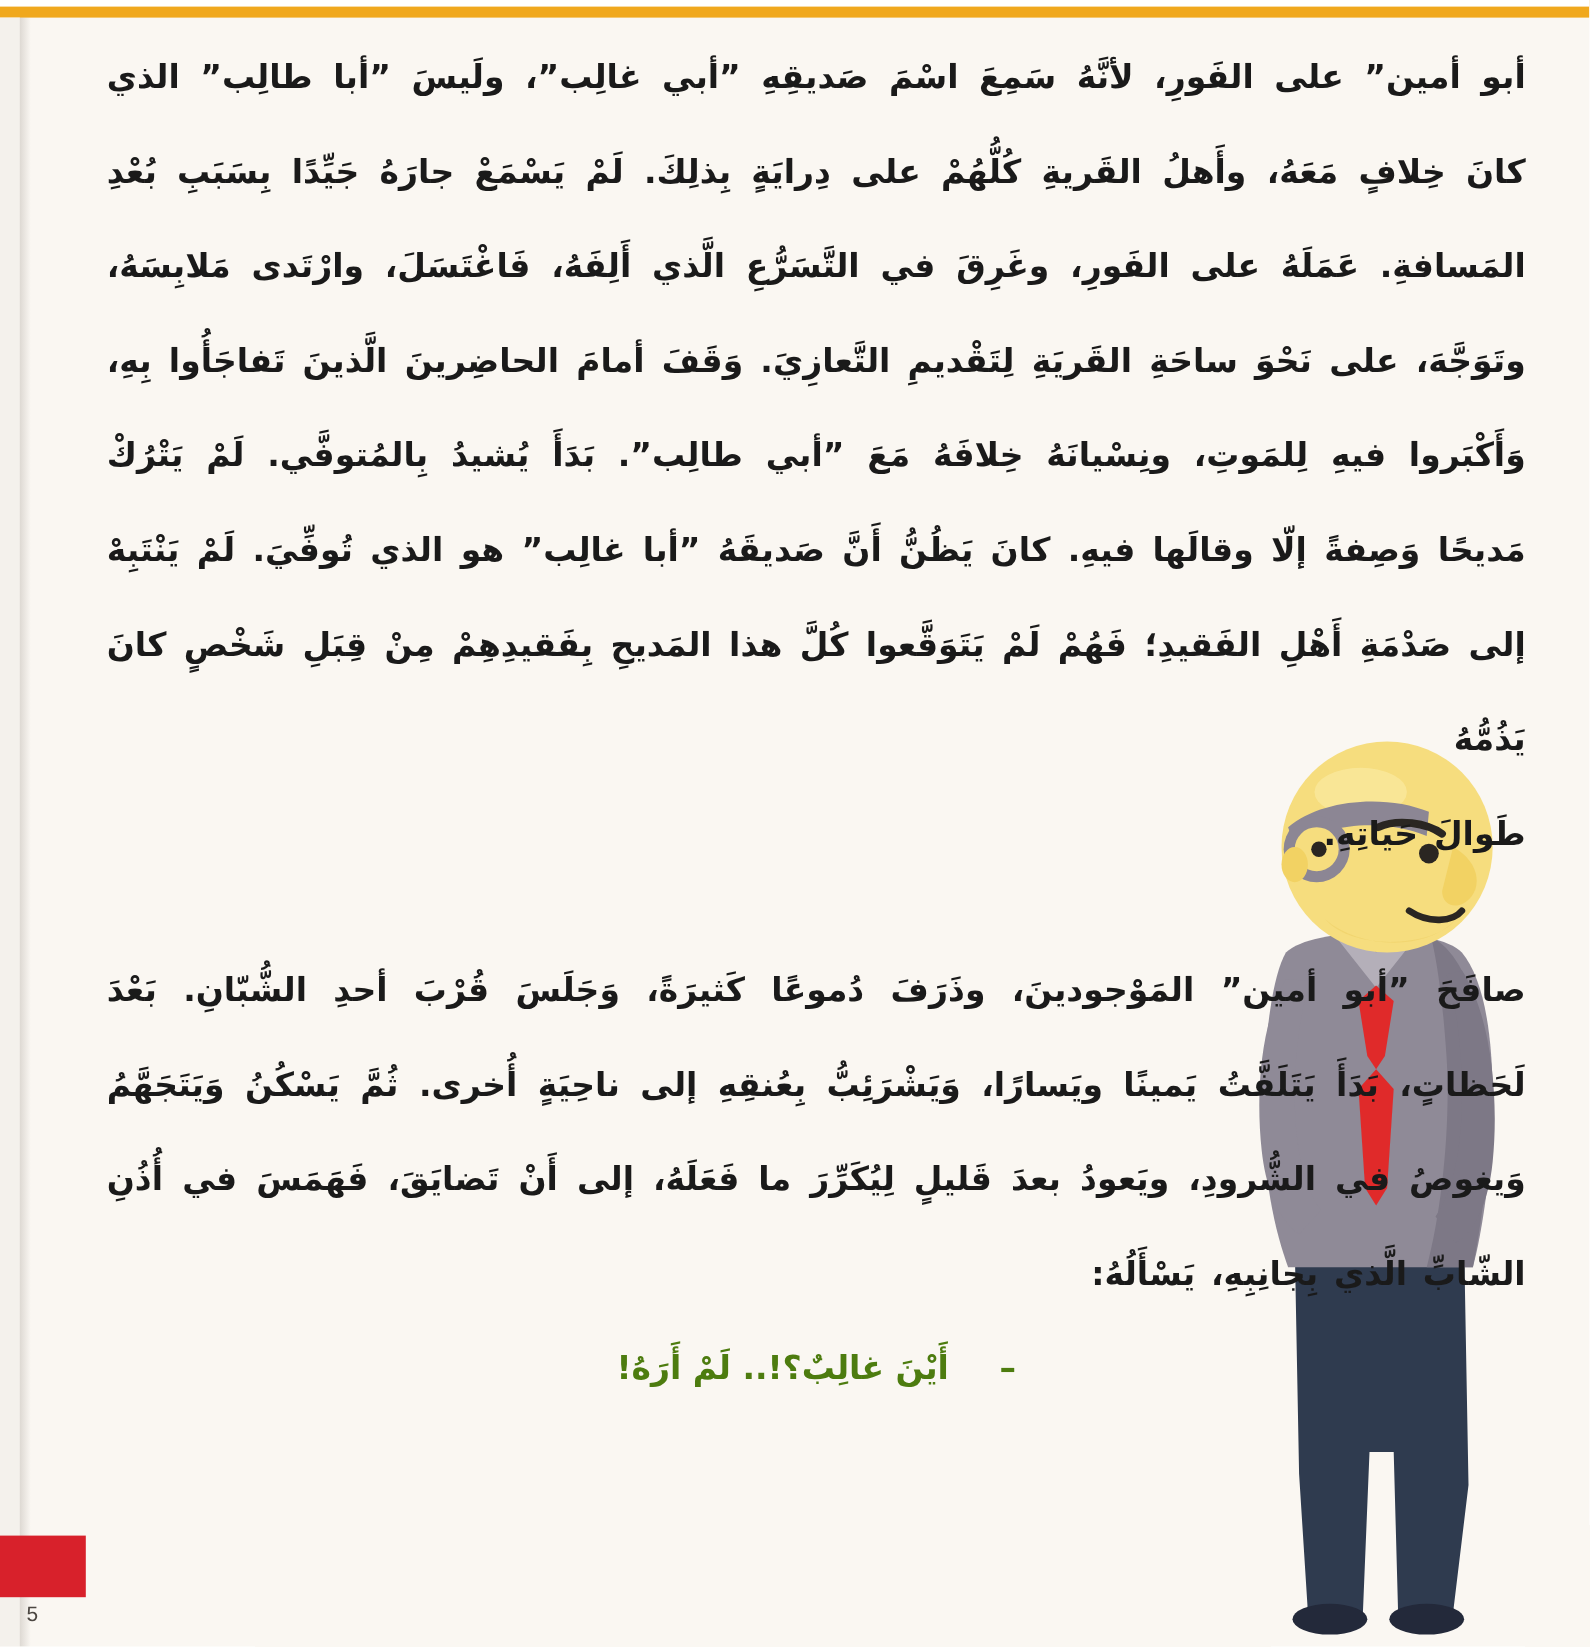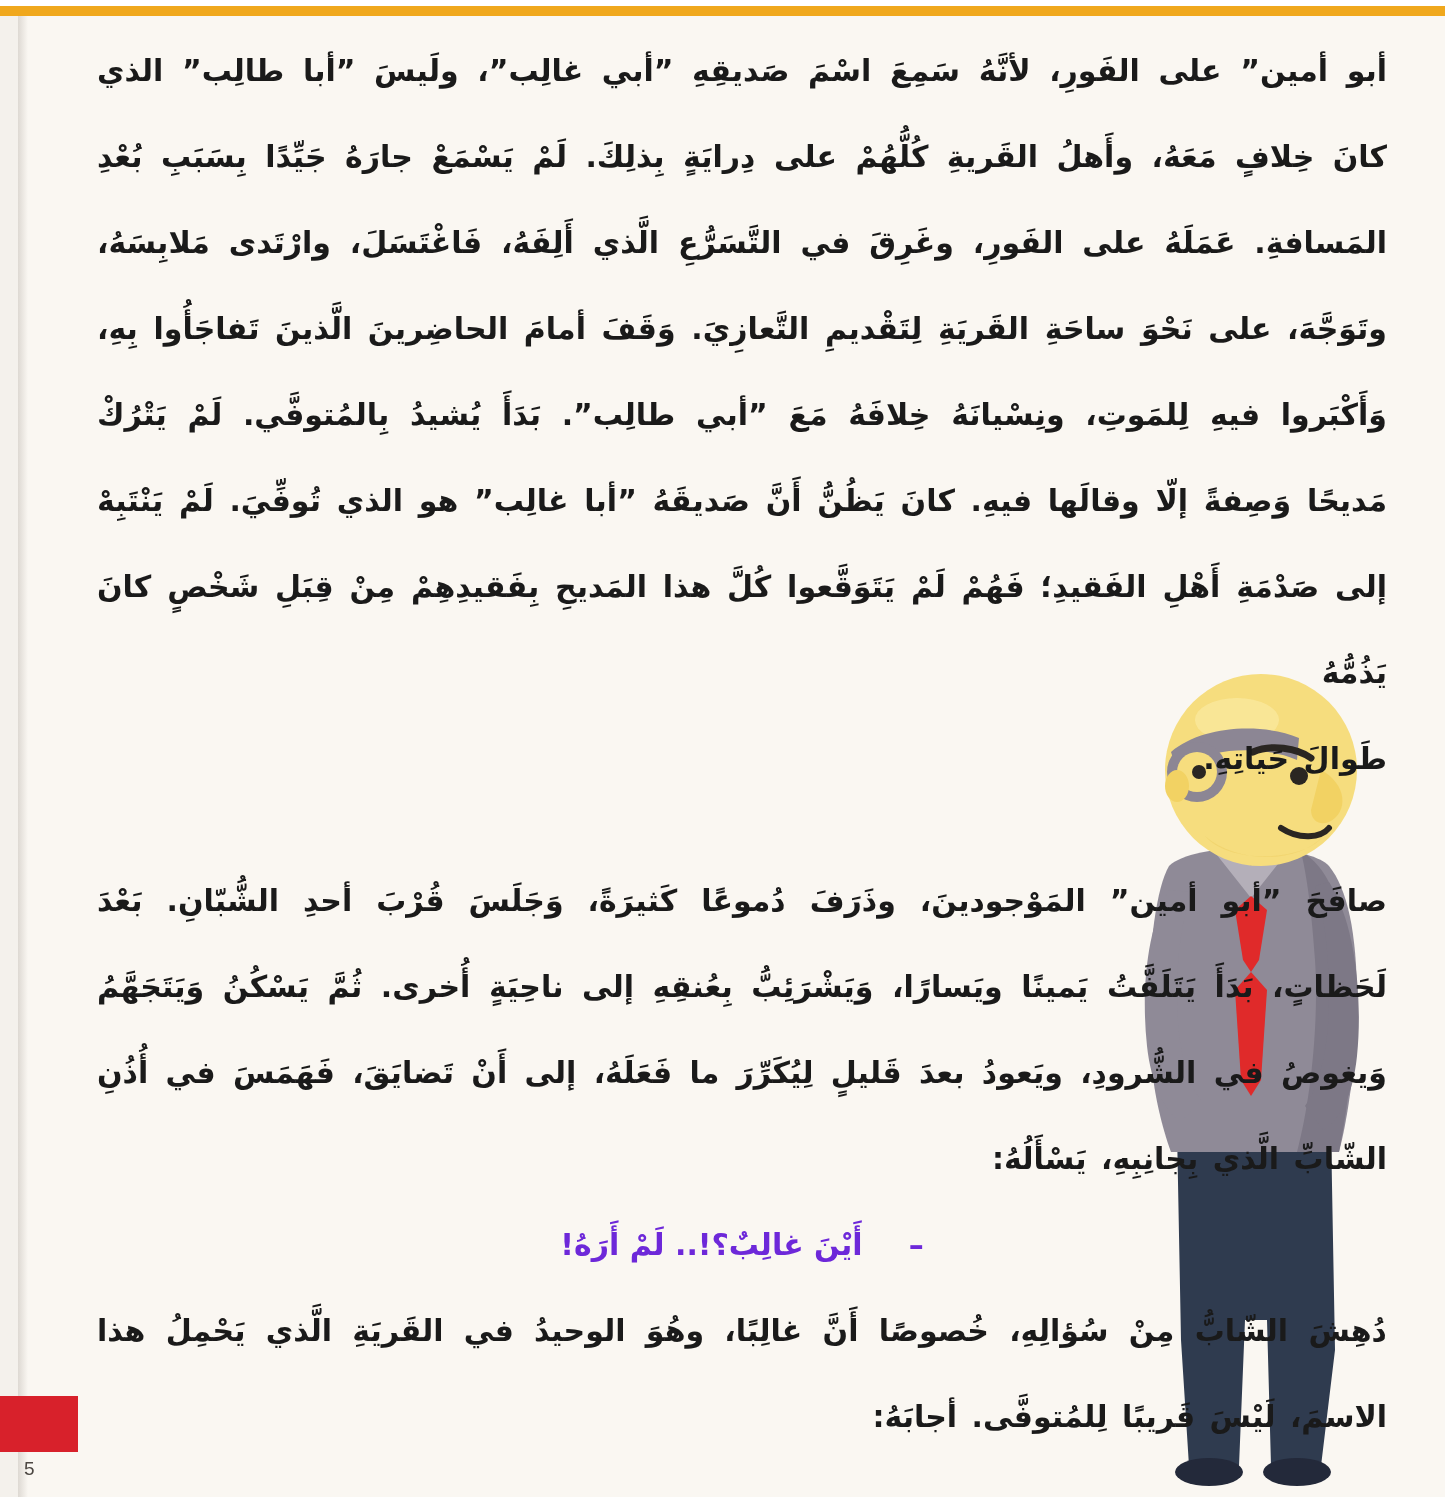--- a/index.html
+++ b/index.html
@@ -86,21 +86,21 @@
     font-weight: 600;
     letter-spacing: 0px;
     word-spacing: 4px;
   }
   p.para.first { text-align: justify; }
   p.center-last { }
   .gap { height: 56px; }
   .dialog-line {
     font-size: 30px;
     line-height: 86px;
-    color: #6d28d9;
+    color: #4d7c0f;
     font-family: "DejaVu Sans", "Liberation Sans", sans-serif;
     font-weight: 600;
     text-align: center;
     direction: rtl;
   }
   .dash { margin-left: 46px; }
 
   
   .illus {
     position: absolute;
@@ -168,16 +168,15 @@
   </div>
 
   <div class="text-col">
     <p class="para first">أبو أمين” على الفَورِ، لأنَّهُ سَمِعَ اسْمَ صَديقِهِ ”أبي غالِب”، ولَيسَ ”أبا طالِب” الذي كانَ خِلافٍ مَعَهُ، وأَهلُ القَريةِ كُلُّهُمْ على دِرايَةٍ بِذلِكَ. لَمْ يَسْمَعْ جارَهُ جَيِّدًا بِسَبَبِ بُعْدِ المَسافةِ. عَمَلَهُ على الفَورِ، وغَرِقَ في التَّسَرُّعِ الَّذي أَلِفَهُ، فَاغْتَسَلَ، وارْتَدى مَلابِسَهُ، وتَوَجَّهَ، على نَحْوَ ساحَةِ القَريَةِ لِتَقْديمِ التَّعازِيَ. وَقَفَ أمامَ الحاضِرينَ الَّذينَ تَفاجَأُوا بِهِ، وَأَكْبَروا فيهِ لِلمَوتِ، ونِسْيانَهُ خِلافَهُ مَعَ ”أبي طالِب”. بَدَأَ يُشيدُ بِالمُتوفَّي. لَمْ يَتْرُكْ مَديحًا وَصِفةً إلّا وقالَها فيهِ. كانَ يَظُنُّ أَنَّ صَديقَهُ ”أبا غالِب” هو الذي تُوفِّيَ. لَمْ يَنْتَبِهْ إلى صَدْمَةِ أَهْلِ الفَقيدِ؛ فَهُمْ لَمْ يَتَوَقَّعوا كُلَّ هذا المَديحِ بِفَقيدِهِمْ مِنْ قِبَلِ شَخْصٍ كانَ يَذُمُّهُ</p>
     <p class="para center-last">طَوالَ حَياتِهِ.</p>
     <div class="gap"></div>
     <p class="para">صافَحَ ”أبو أمين” المَوْجودينَ، وذَرَفَ دُموعًا كَثيرَةً، وَجَلَسَ قُرْبَ أحدِ الشُّبّانِ. بَعْدَ لَحَظاتٍ، بَدَأَ يَتَلَفَّتُ يَمينًا ويَسارًا، وَيَشْرَئِبُّ بِعُنقِهِ إلى ناحِيَةٍ أُخرى. ثُمَّ يَسْكُنُ وَيَتَجَهَّمُ وَيغوصُ في الشُّرودِ، ويَعودُ بعدَ قَليلٍ لِيُكَرِّرَ ما فَعَلَهُ، إلى أَنْ تَضايَقَ، فَهَمَسَ في أُذُنِ الشّابِّ الَّذي بِجانِبِهِ، يَسْأَلُهُ:</p>
     <div class="dialog-line">
       <span class="dash">–</span><span>أَيْنَ غالِبٌ؟!.. لَمْ أَرَهُ!</span>
     </div>
-    <p class="para">دُهِشَ الشّابُّ مِنْ سُؤالِهِ، خُصوصًا أَنَّ غالِبًا، وهُوَ الوحيدُ في القَريَةِ الَّذي يَحْمِلُ هذا الاسمَ، لَيْسَ قَريبًا لِلمُتوفَّى. أجابَهُ:</p>
   </div>
 
 </div>
 
 </body></html>

